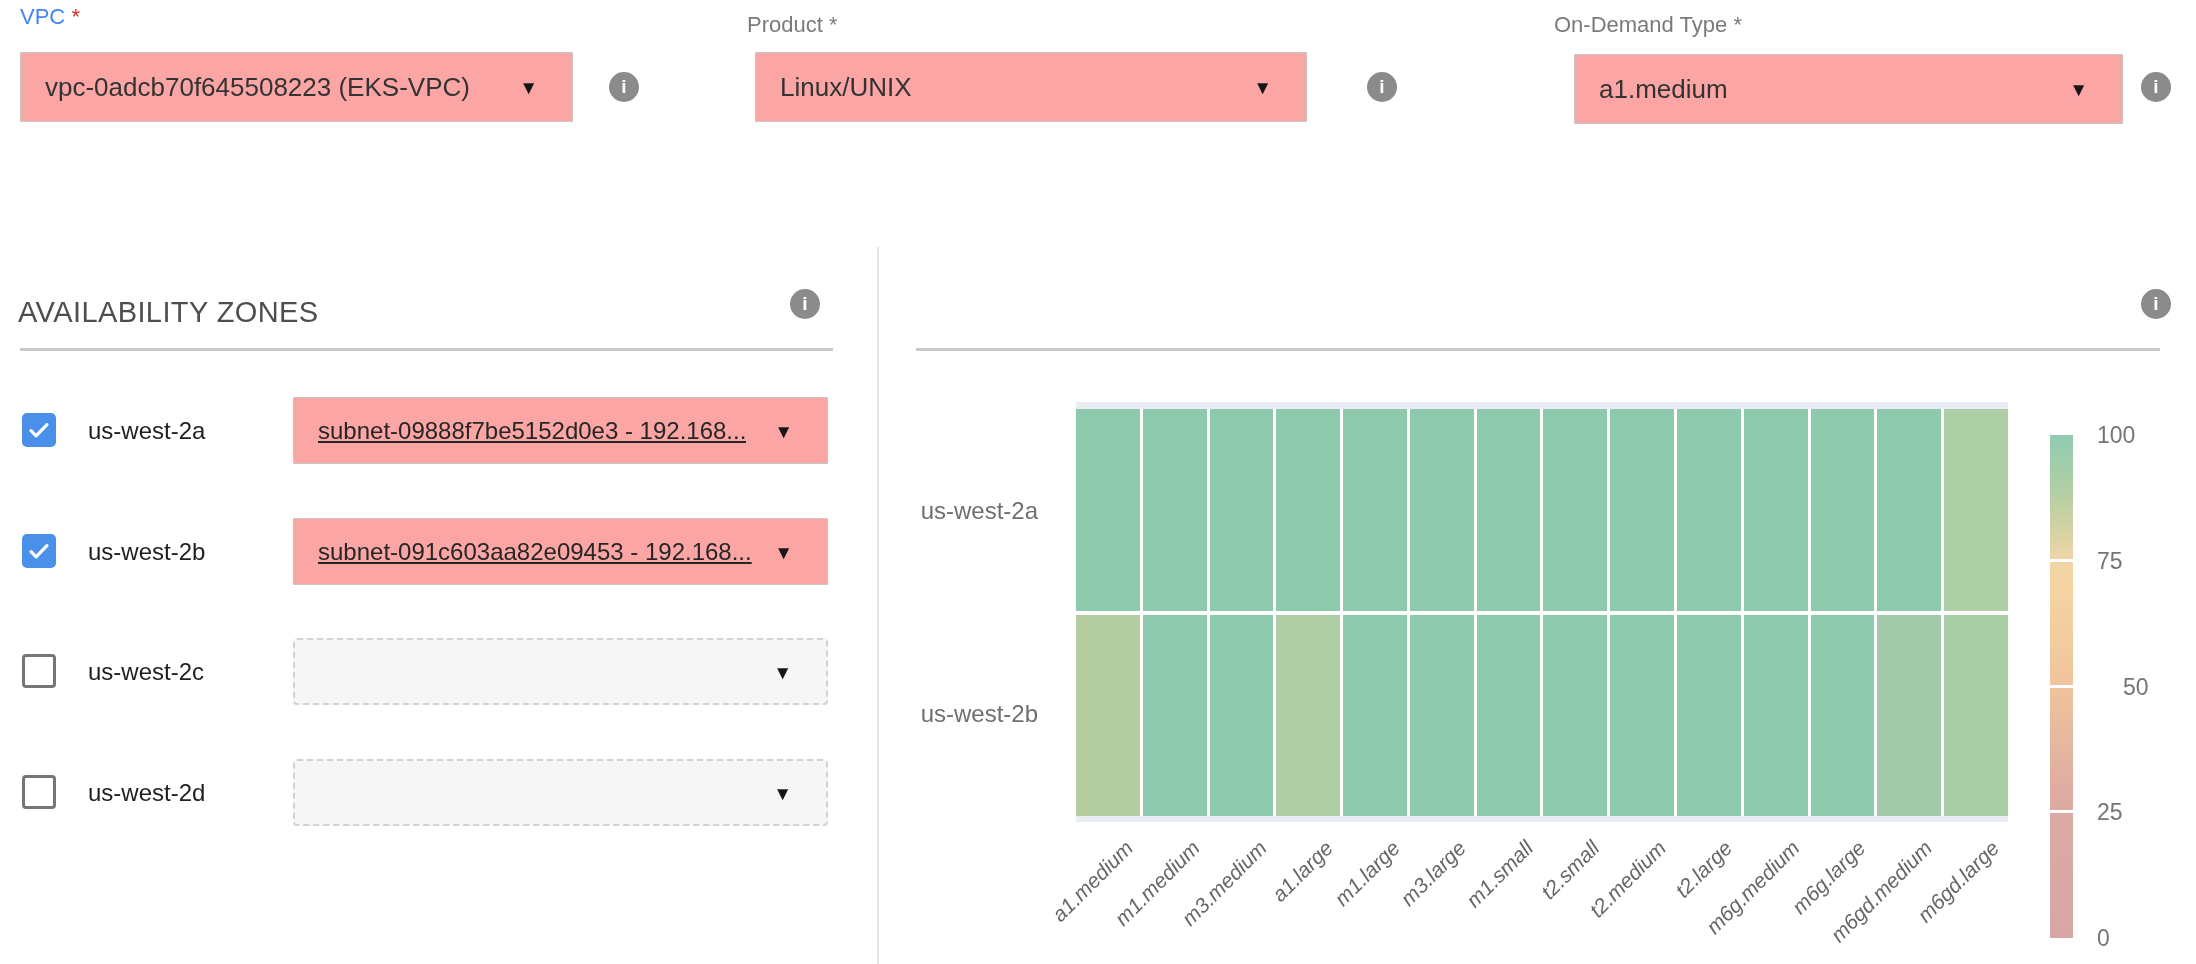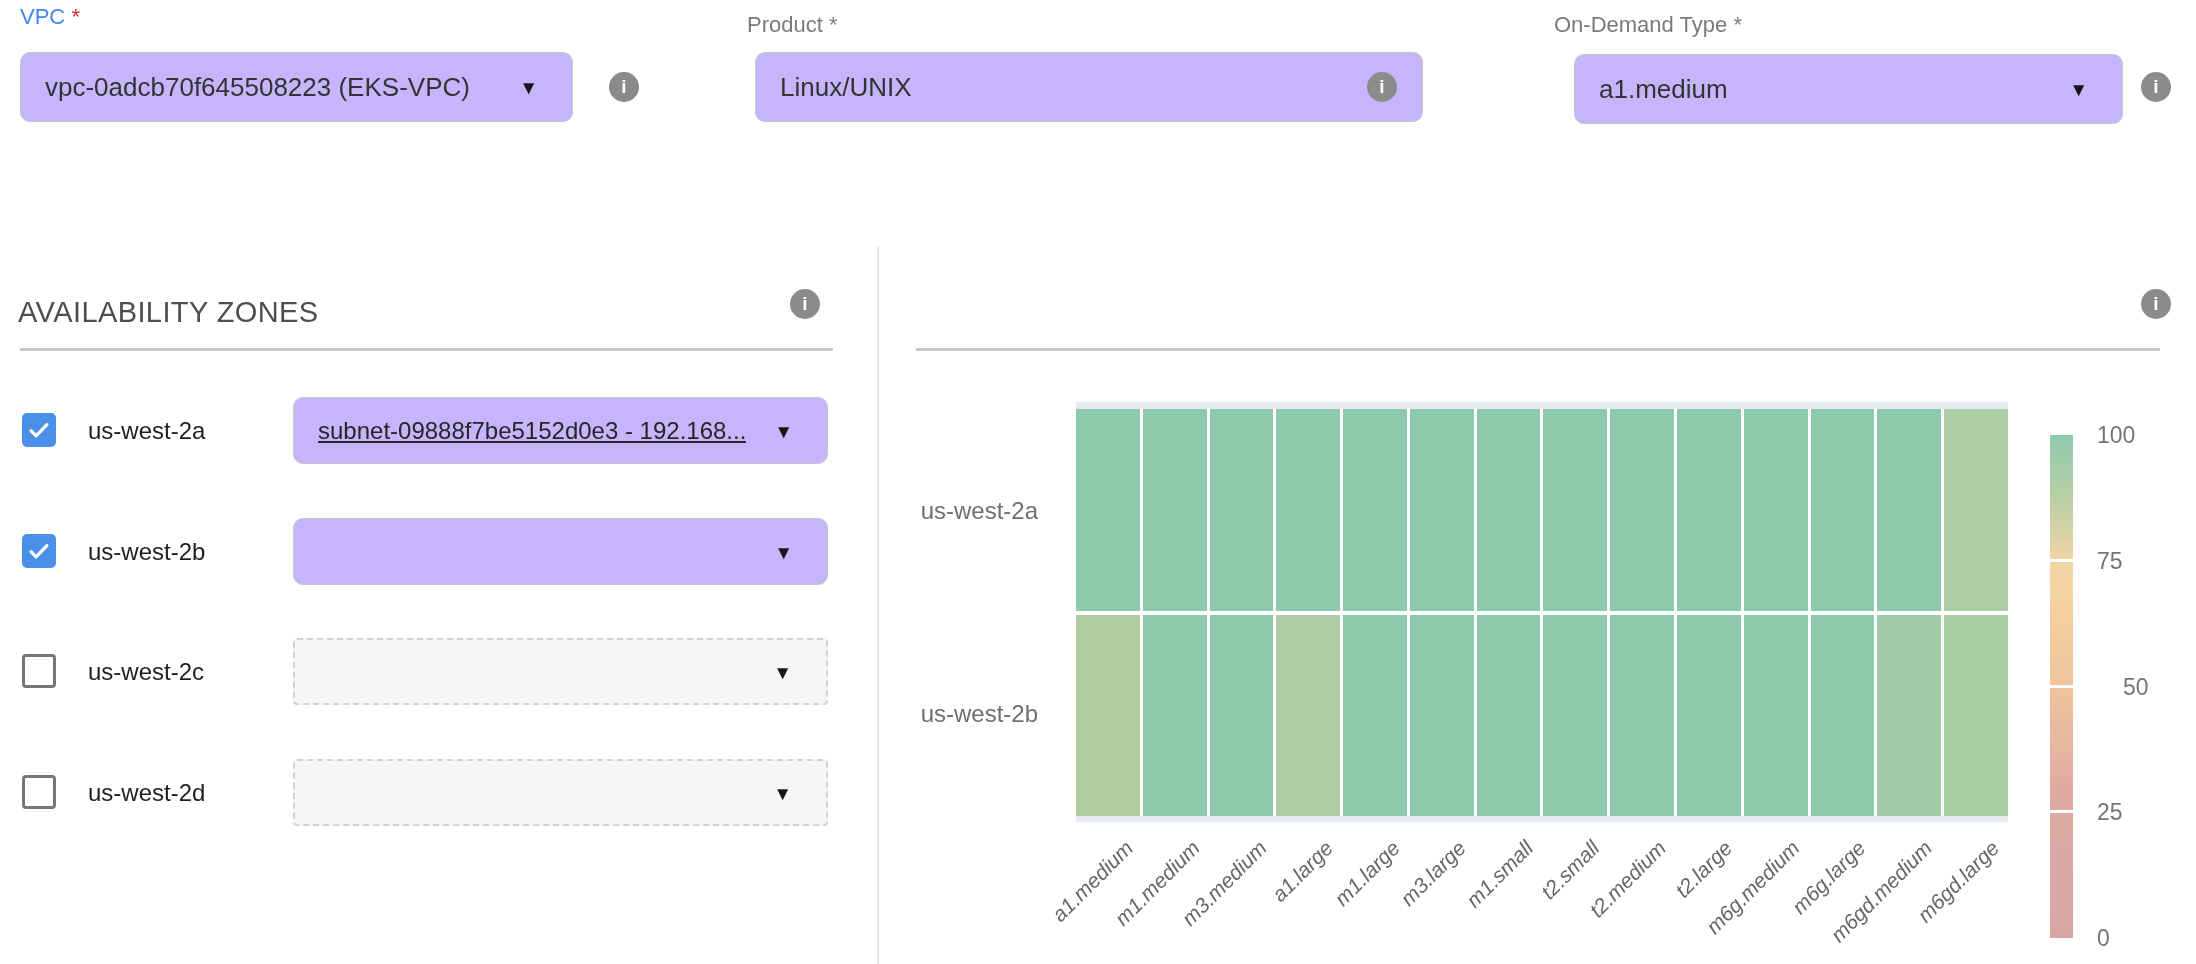--- a/index.html
+++ b/index.html
@@ -5,22 +5,22 @@
   html,body { margin:0; padding:0; background:#fff; }
   .app {
     position:relative; width:2196px; height:964px; background:#fff;
     font-family:"Liberation Sans", sans-serif; overflow:hidden;
   }
   
   .field-label { position:absolute; font-size:22px; color:#7a7a7a; white-space:nowrap; }
   .lbl-blue { color:#4285f4; }
   .star-red { color:#d93025; }
   .select-box {
-    position:absolute; box-sizing:border-box; background:#c4b5fd;
-    border:1px solid #c6c6c6; border-radius:10px;
+    position:absolute; box-sizing:border-box; background:#fca5a5;
+    border:1px solid #c6c6c6; border-radius:1px;
     display:flex; align-items:center; padding:0 70px 0 24px;
     font-size:26px; color:#333; white-space:nowrap; overflow:hidden; cursor:pointer;
   }
   .select-box .val { overflow:hidden; text-overflow:clip; white-space:nowrap; }
   .select-box .arrow {
     position:absolute; right:34px; top:50%; transform:translateY(-50%);
     font-size:19px; color:#161616; line-height:1;
   }
   .select-box.disabled {
     border:2px dashed #d2d2d2; background:#f6f6f6; border-radius:4px;
@@ -82,21 +82,21 @@
     <span class="arrow">▼</span>
   </div>
   <div class="info-icon" style="left:609px; top:72px;">
     <span>i</span>
   </div>
 
   <div class="field-label" style="left:747px; top:12px;">
     <span>Product</span>
     <span>*</span>
   </div>
-  <div class="select-box" style="left:755px; top:52px; width:668px; height:70px;">
+  <div class="select-box" style="left:755px; top:52px; width:552px; height:70px;">
     <span class="val">Linux/UNIX</span>
     <span class="arrow">▼</span>
   </div>
   <div class="info-icon" style="left:1367px; top:72px;">
     <span>i</span>
   </div>
 
   <div class="field-label" style="left:1554px; top:12px;">
     <span>On-Demand Type</span>
     <span>*</span>
@@ -130,20 +130,21 @@
     </div>
   </div>
       <div class="az-row" style="top: 517px;">
     <span class="cb checked">
       <svg viewBox="0 0 24 24">
         <path d="M5.2 12.6l4.3 4.4L18.8 7.4" fill="none" stroke="#ffffff" stroke-width="2.8" stroke-linecap="round" stroke-linejoin="round"></path>
       </svg>
     </span>
     <span class="az-label">us-west-2b</span>
     <div class="select-box subnet">
+      <span class="val">subnet-091c603aa82e09453 - 192.168...</span>
       <span class="arrow">▼</span>
     </div>
   </div>
       <div class="az-row" style="top: 637px;">
     <span class="cb unchecked">
       
     </span>
     <span class="az-label">us-west-2c</span>
     <div class="select-box subnet disabled">
       <span class="val"></span>

